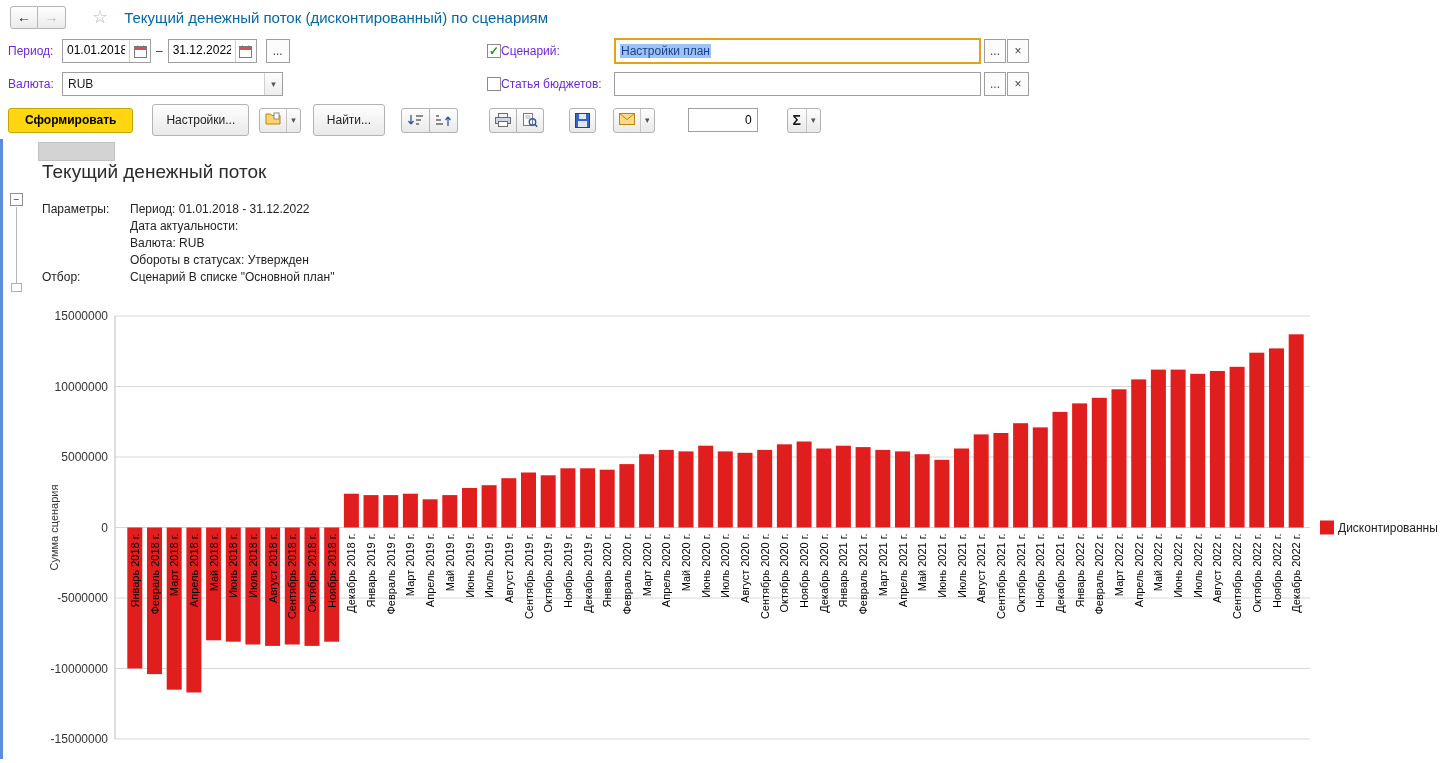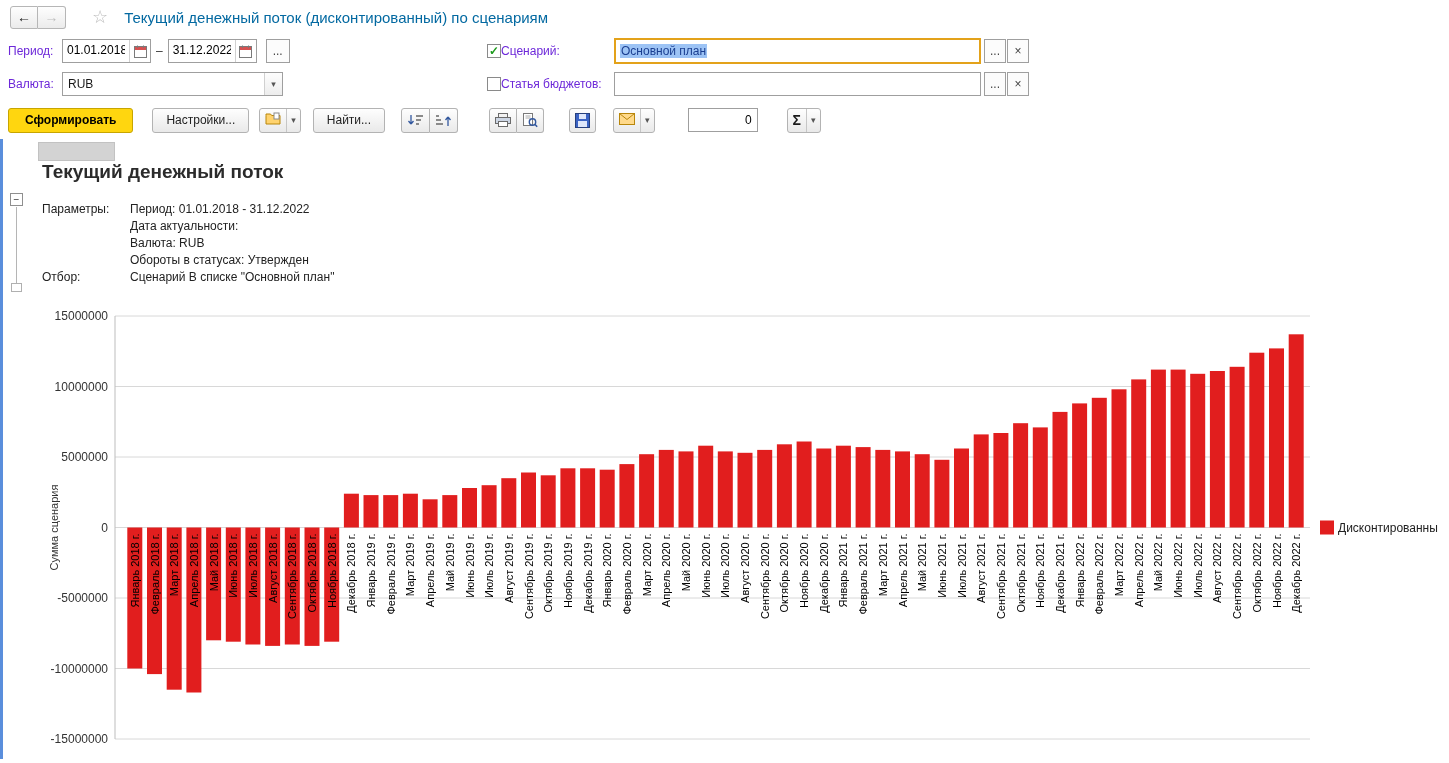--- a/index.html
+++ b/index.html
@@ -43,21 +43,21 @@
     align-items:center;padding:0 4px;overflow:hidden}
   .scenfield .sel{background:#9cc3f5;color:#1b3f91;padding:0 1px;white-space:nowrap}
   .plainfield{width:367px;height:24px;border:1px solid #9f9f9f;background:#fff;margin:1px 0;
     display:flex;align-items:center;padding:0 4px}
   .fieldbtns{display:flex;margin-left:3px;gap:1px}
   .fieldbtns .sqbtn{min-width:22px;height:24px}
 
   
   .toolbar{display:flex;align-items:center;height:34px;margin:4px 0 2px 8px}
   .tbtn{height:25px;border:1px solid #b3b3b3;border-radius:3px;background:linear-gradient(#fefefe,#e9e9e9);
-    font:12px "Liberation Sans",sans-serif;color:#222;padding:8px 13px;cursor:pointer;
+    font:12px "Liberation Sans",sans-serif;color:#222;padding:15px 13px;cursor:pointer;
     display:inline-flex;align-items:center;justify-content:center;white-space:nowrap}
   .tbtn.primary{background:#ffd60f;border-color:#c7a500;font-weight:bold;color:#000;padding:0 16px}
   .tbtn.icon{padding:0 5px;min-width:26px}
   .split{display:inline-flex;height:25px;border:1px solid #b3b3b3;border-radius:3px;overflow:hidden;
     background:linear-gradient(#fefefe,#e9e9e9)}
   .split .part{display:flex;align-items:center;justify-content:center;padding:0 5px;cursor:pointer}
   .split .arrow{border-left:1px solid #c6c6c6;font-size:9px;color:#555;padding:0 4px}
   .btngroup{display:inline-flex}
   .btngroup .tbtn{border-radius:0}
   .btngroup .tbtn:first-child{border-radius:3px 0 0 3px}
@@ -66,21 +66,21 @@
     font:12px "Liberation Sans",sans-serif}
   .sigma{font-size:14px;font-weight:bold}
 
   
   .report{position:relative;height:620px;border-left:3px solid #5a8edc}
   .cornercell{position:absolute;left:35px;top:3px;width:77px;height:19px;background:#d3d3d3;border:1px solid #c2c2c2}
   .expander{position:absolute;left:7px;top:54px;width:13px;height:13px;border:1px solid #8f8f8f;background:#fff;
     display:flex;align-items:center;justify-content:center;font-size:10px;line-height:1;color:#333;cursor:pointer}
   .groupline{position:absolute;left:13px;top:68px;width:1px;height:76px;background:#b5b5b5}
   .groupend{position:absolute;left:8px;top:144px;width:11px;height:9px;border:1px solid #b0b0b0;background:#fff}
-  .rtitle{position:absolute;left:39px;top:22px;font-size:19px;font-weight:bold;color:#2b2b2b}
+  .rtitle{position:absolute;left:39px;top:22px;font-size:19px;font-weight:normal;color:#2b2b2b}
   .paramsblock{position:absolute;left:39px;top:62px;line-height:17px}
   .prow{display:flex}
   .pl{width:88px;color:#222}
   .pv{color:#222;white-space:pre}
   #chart-svg{position:absolute;left:35px;top:165px}
   .tick{font:12px "Liberation Sans",sans-serif;fill:#333}
   .xlab{font:11px "Liberation Sans",sans-serif;fill:#000}
   .ytitle{font:11px "Liberation Sans",sans-serif;fill:#333}
   .leg{font:12px "Liberation Sans",sans-serif;fill:#222}
 </style>
@@ -122,21 +122,21 @@
     </span>
   </span>
   <button class="sqbtn more">...</button>
 
   <div class="rightcol">
     <span class="cb">
         <span class="ck">✓</span>
       </span>
     <span class="lbl rlabel">Сценарий:</span>
     <div class="scenfield">
-      <span class="sel">Основной план</span>
+      <span class="sel">Настройки план</span>
     </div>
     <div class="fieldbtns">
       <button class="sqbtn">...</button>
       <button class="sqbtn">×</button>
     </div>
   </div>
 </div>
 
 <div class="formrow">
   <span class="lbl wperiod">Валюта:</span>

